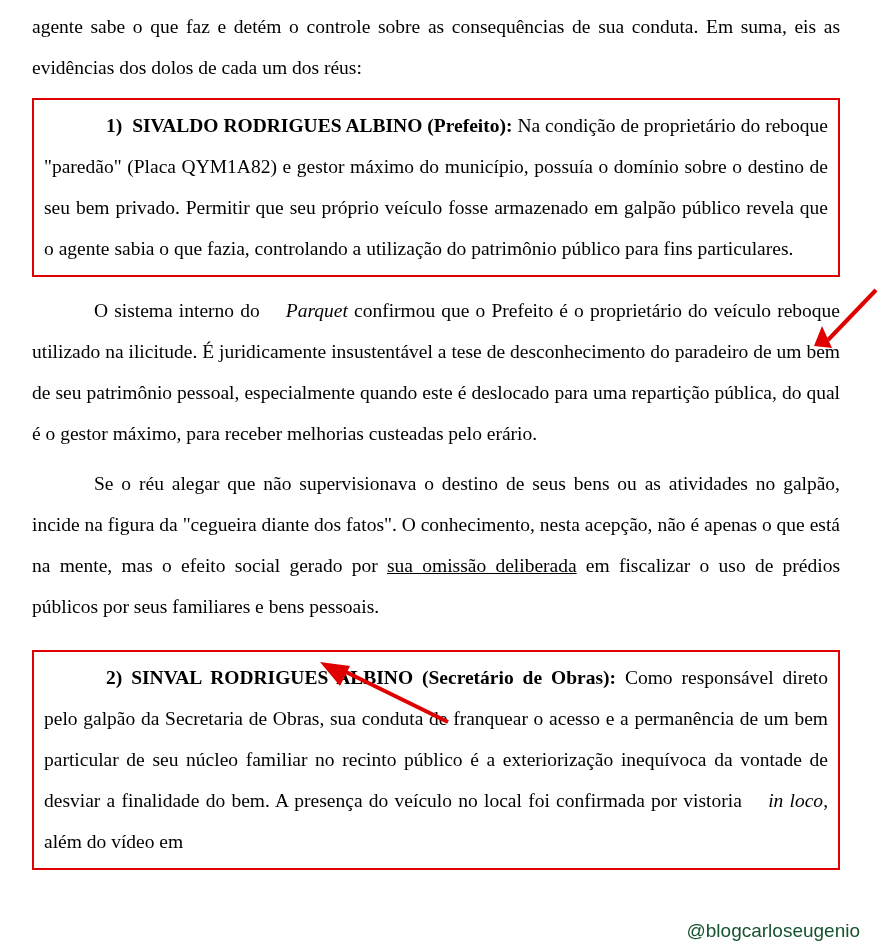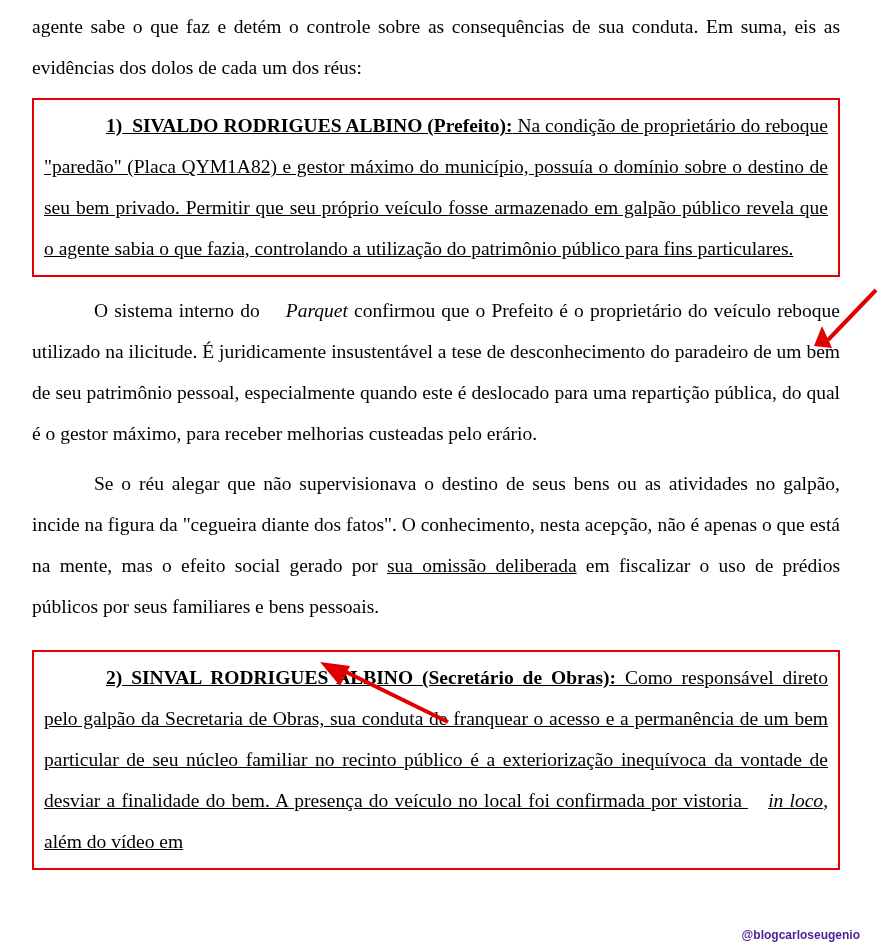--- a/index.html
+++ b/index.html
@@ -32,44 +32,43 @@
   }
   p.para .indent {
     display: inline-block;
     width: 62px;
   }
   .boxed {
     border: 2.5px solid #e00000;
     box-sizing: border-box;
     padding: 5px 10px 6px 10px;
     margin: 10px 0 0 0;
-    text-decoration: underline;
   }
   .boxed p.para {
     text-align: justify;
   }
   .gap-sm { height: 9px; }
   .gap-md { height: 13px; }
   b { font-weight: bold; }
   i { font-style: italic; margin-left: 20px; }
   u { text-decoration: underline; }
   .arrow-svg {
     position: absolute;
     pointer-events: none;
   }
   #arrow-1 { left: 812px; top: 286px; }
   #arrow-2 { left: 316px; top: 660px; }
   .credit {
     position: absolute;
     right: 20px;
     bottom: 6px;
     font-family: "Liberation Sans", sans-serif;
-    font-weight: bold;
-    font-size: 12px;
-    color: #4c1d95;
+    font-weight: normal;
+    font-size: 19px;
+    color: #14532d;
   }
 </style>
 </head>
 <body>
 
 <div class="page">
 
   <p class="para">agente sabe o que faz e detém o controle sobre as consequências de sua conduta. Em suma, eis as evidências dos dolos de cada um dos réus:</p>
 
   <div class="boxed">

